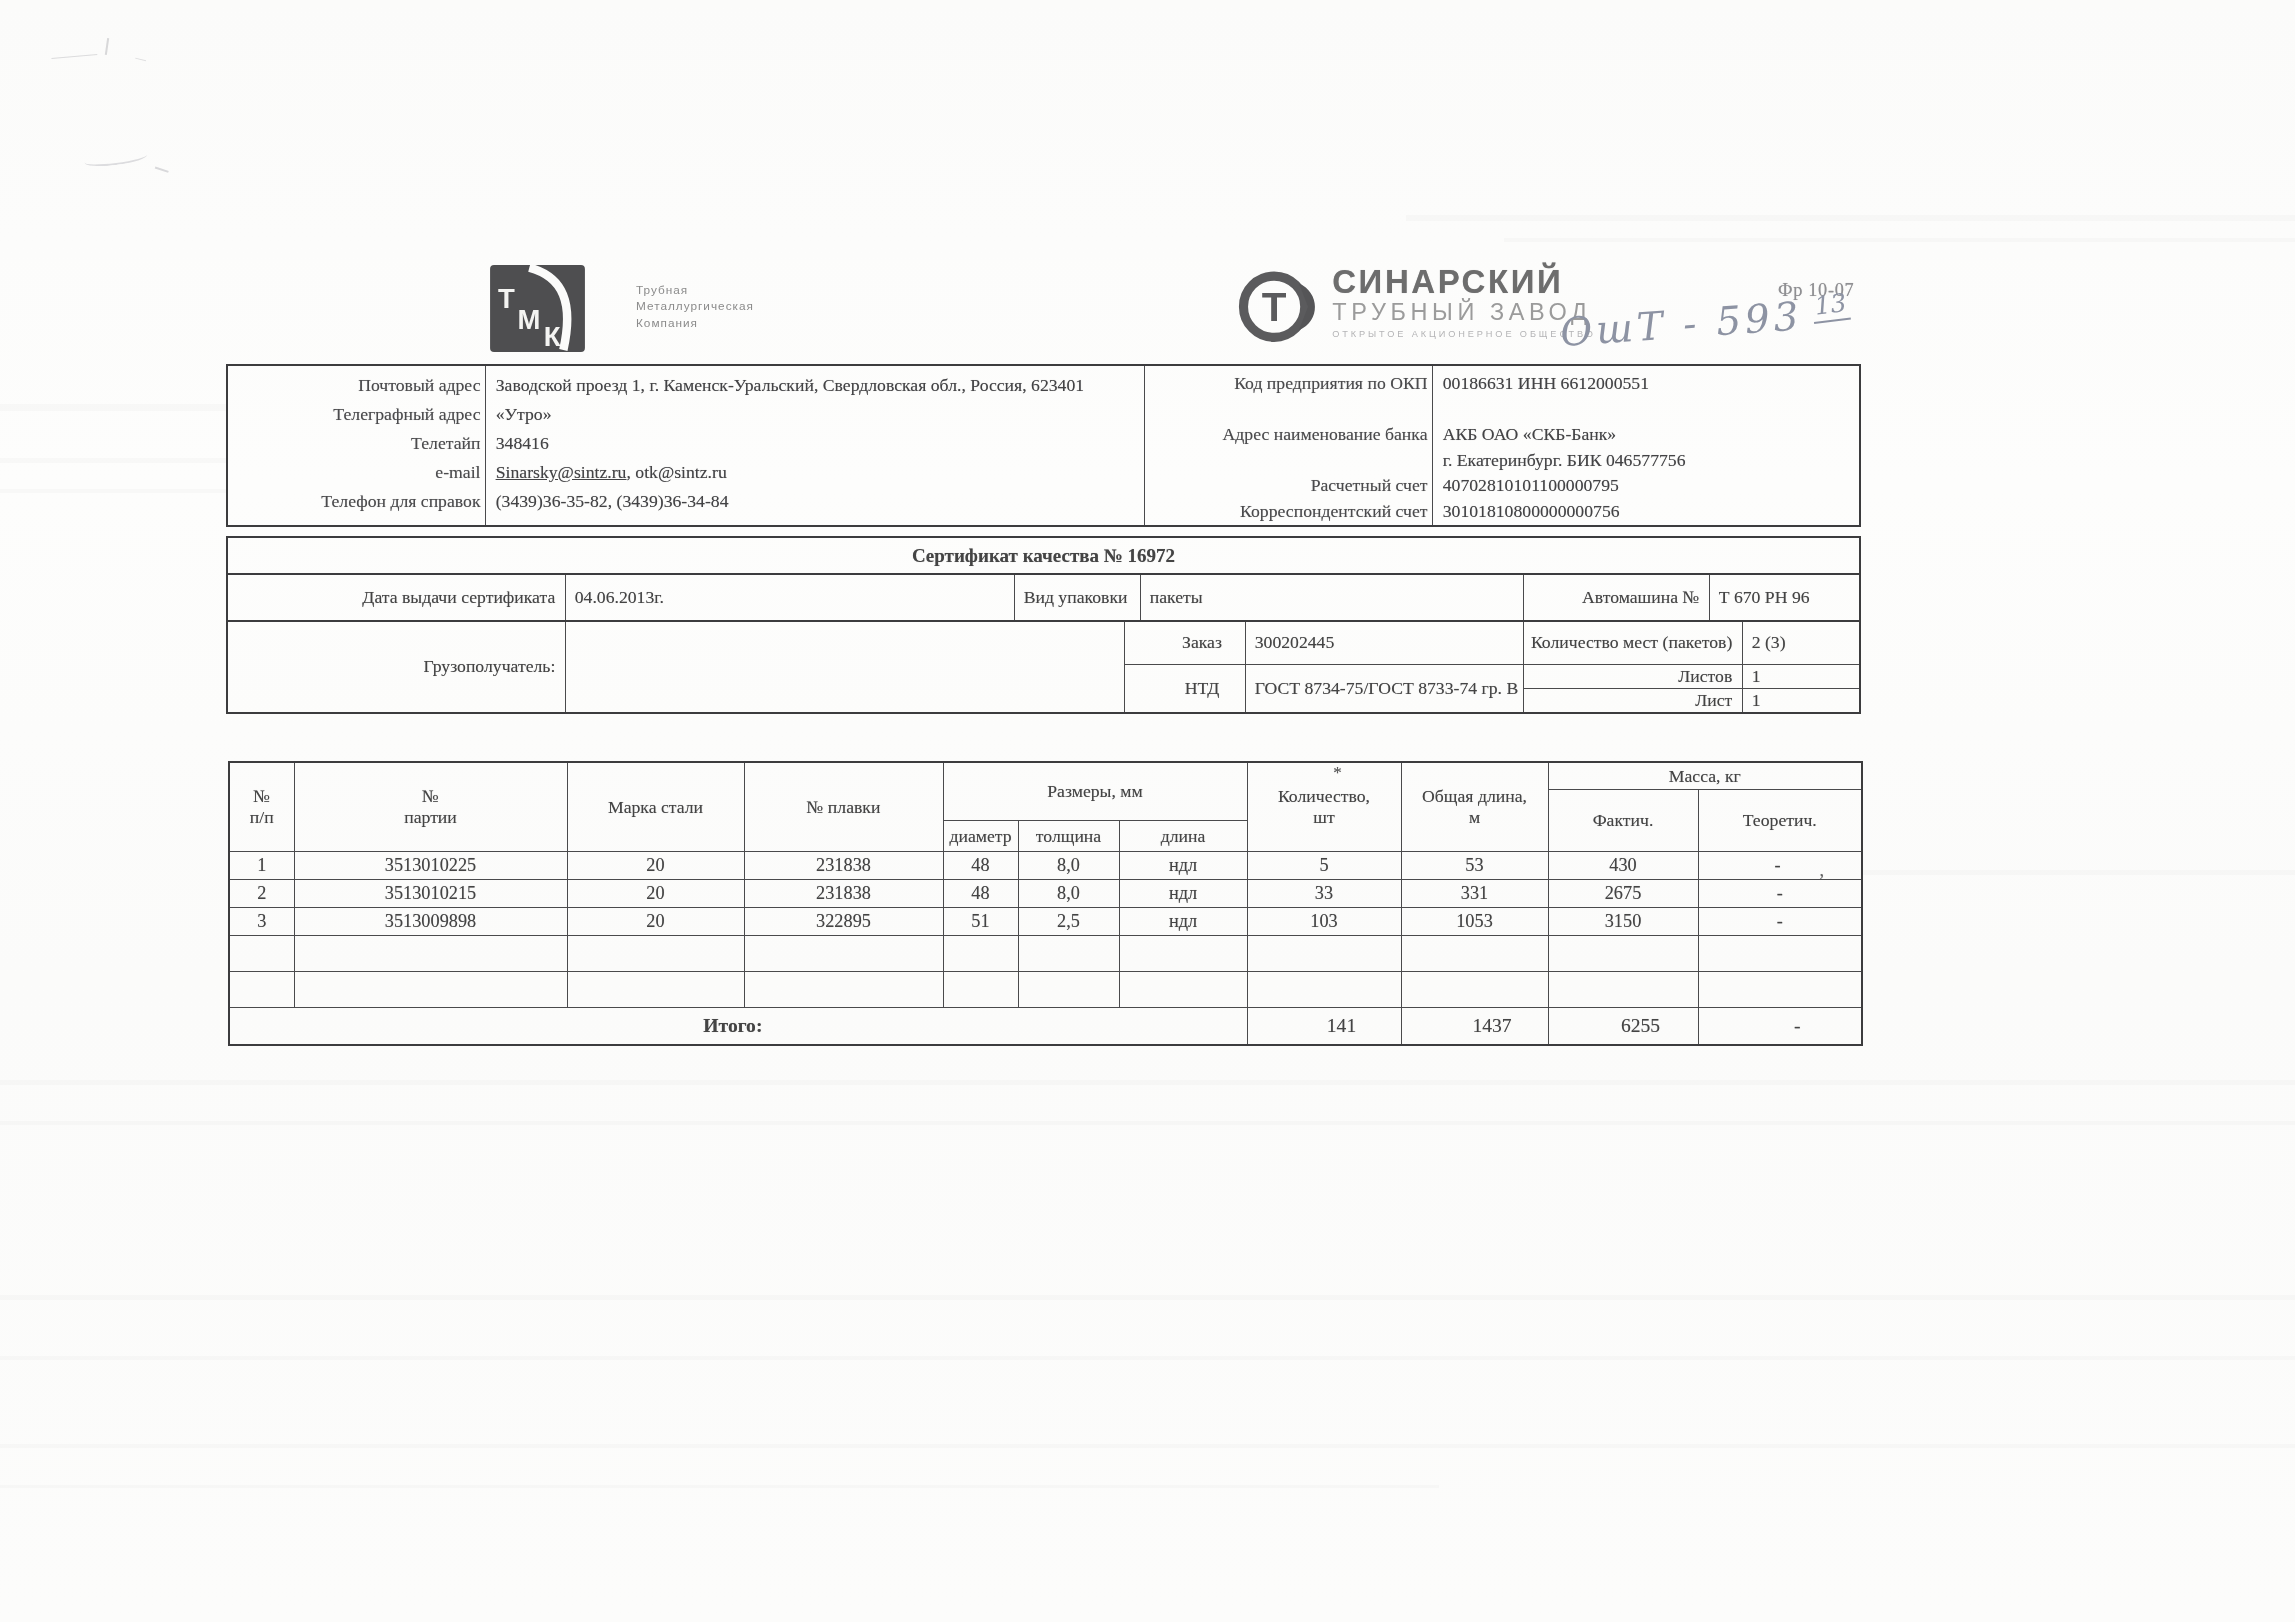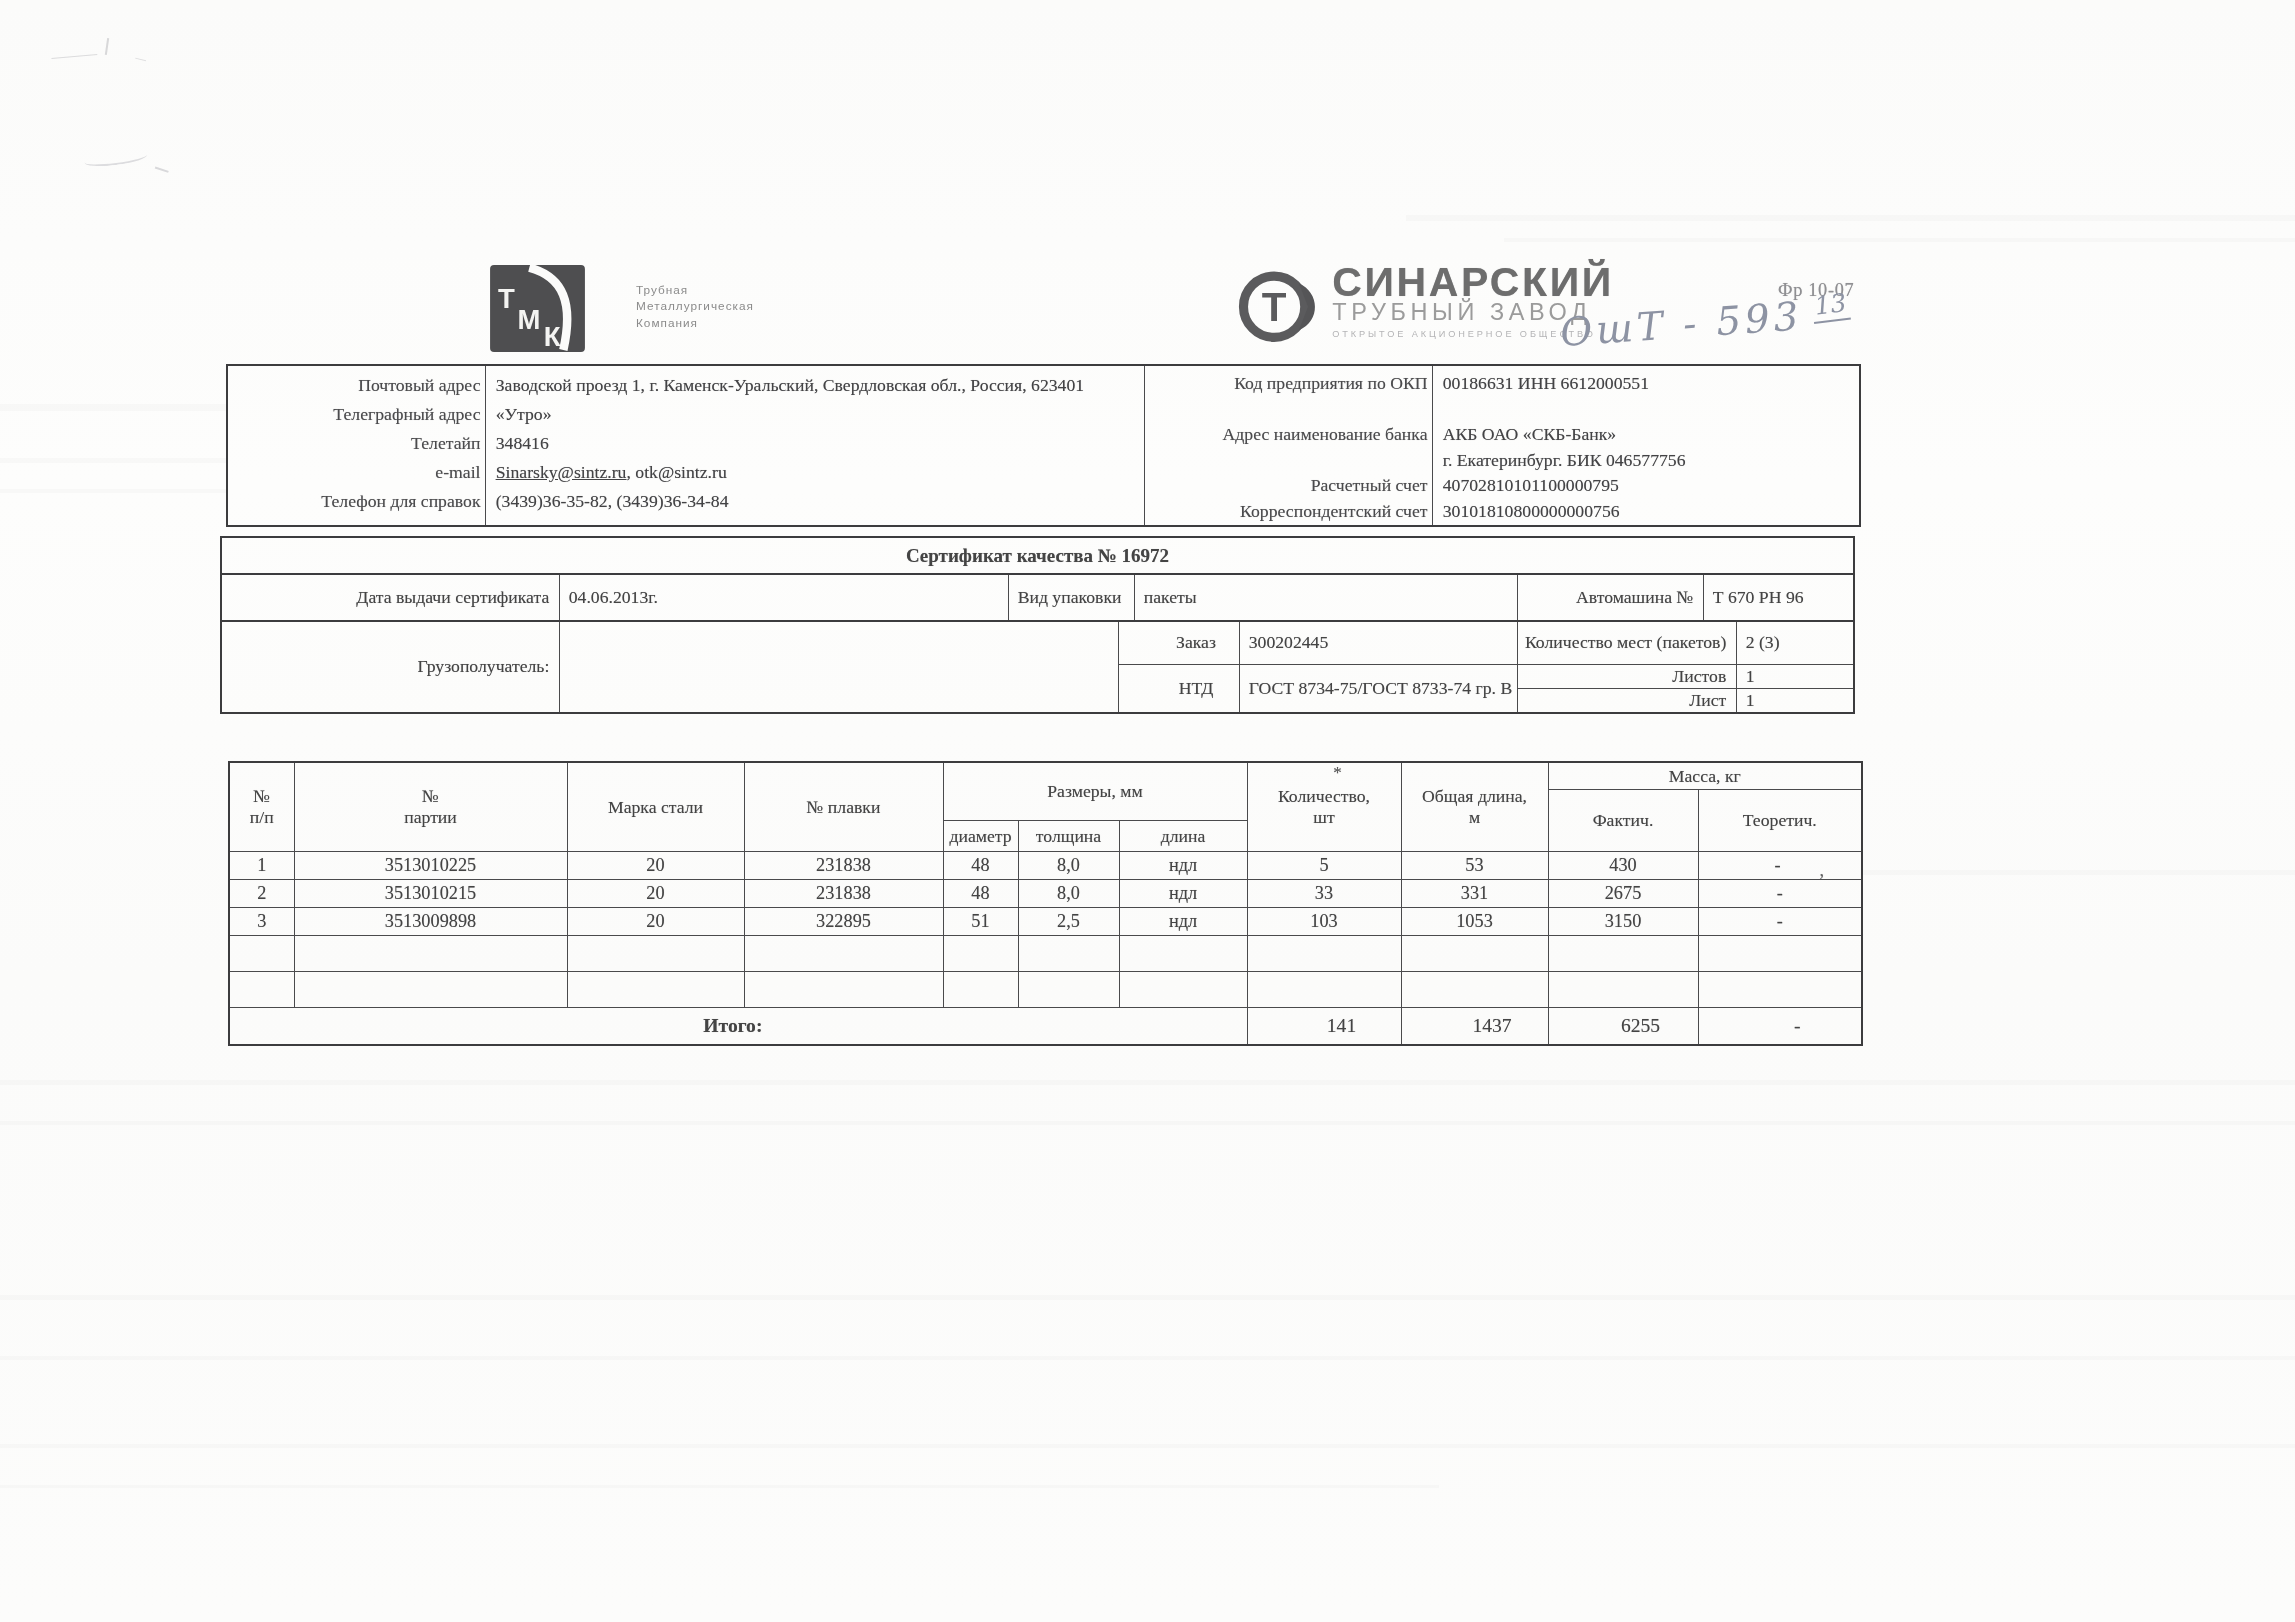--- a/index.html
+++ b/index.html
@@ -18,21 +18,21 @@
   
   .streak{position:absolute;background:rgba(60,60,60,0.028);pointer-events:none;}
   .smudge{position:absolute;pointer-events:none;}
 
   
   .tmk{position:absolute;left:490px;top:265px;display:flex;align-items:flex-start;}
   .tmk-caption{margin-left:51px;margin-top:17px;font-family:"Liberation Sans","DejaVu Sans",sans-serif;
     font-size:11.8px;line-height:16.3px;color:#8b8b8b;letter-spacing:1px;}
   .sin{position:absolute;left:1235px;top:265px;display:flex;align-items:flex-start;}
   .sin-text{margin-left:9.2px;font-family:"Liberation Sans","DejaVu Sans",sans-serif;}
-  .sin-name{font-size:41px;font-weight:bold;color:#6d6d6d;letter-spacing:2.6px;line-height:34px;}
+  .sin-name{font-size:33px;font-weight:bold;color:#6d6d6d;letter-spacing:2.6px;line-height:34px;}
   .sin-sub{font-size:23.5px;color:#9b9b9b;letter-spacing:4.6px;line-height:26px;}
   .sin-tag{font-size:9.2px;color:#b4b4b6;letter-spacing:2.9px;margin-top:3.9px;}
   .form-code{position:absolute;left:1778px;top:280px;font-size:18.3px;color:#8f8f92;letter-spacing:0.7px;}
   .hand{position:absolute;left:1560px;top:300px;transform:rotate(-4deg);
     font-style:italic;color:#8d93a3;font-family:"DejaVu Serif",serif;}
   .hand-main{font-size:39px;letter-spacing:3.9px;}
   .hand-sup{font-size:25px;border-bottom:2px solid #8d93a3;display:inline-block;
     transform:translateY(-14.4px) rotate(-3deg);margin-left:10.5px;padding:0 2.6px 1.3px;}
 
   
@@ -48,21 +48,21 @@
   
   .contacts{position:absolute;left:226px;top:364px;width:1635px;height:160px;font-size:17.7px;}
   .contacts td{vertical-align:top;padding-top:5.2px;}
   .lineL{height:29px;line-height:29px;}
   .lineR{height:25.5px;line-height:25.5px;}
   .lab{text-align:right;padding-right:3px;color:#4b4b4d;}
   .val{text-align:left;padding-left:9.2px;color:#434345;}
   .u{text-decoration:underline;}
 
   
-  .cert{position:absolute;left:220px;top:536px;width:1635px;font-size:17.7px;}
+  .cert{position:absolute;left:226px;top:536px;width:1635px;font-size:17.7px;}
   .cert-title{border:2px solid #3c3c3e;height:35px;line-height:35px;text-align:center;
     font-weight:bold;font-size:19px;background:transparent;}
   .cert table{width:1635px;margin-top:-2px;}
   .rowA td{height:43px;}
   .rowBC tr{height:21.6px;}
   .rowP td{height:27.5px;}
 
   
   .main{position:absolute;left:228px;top:761px;width:1635px;font-size:18.3px;}
   .main th{font-size:17.7px;vertical-align:middle;text-align:center;}

